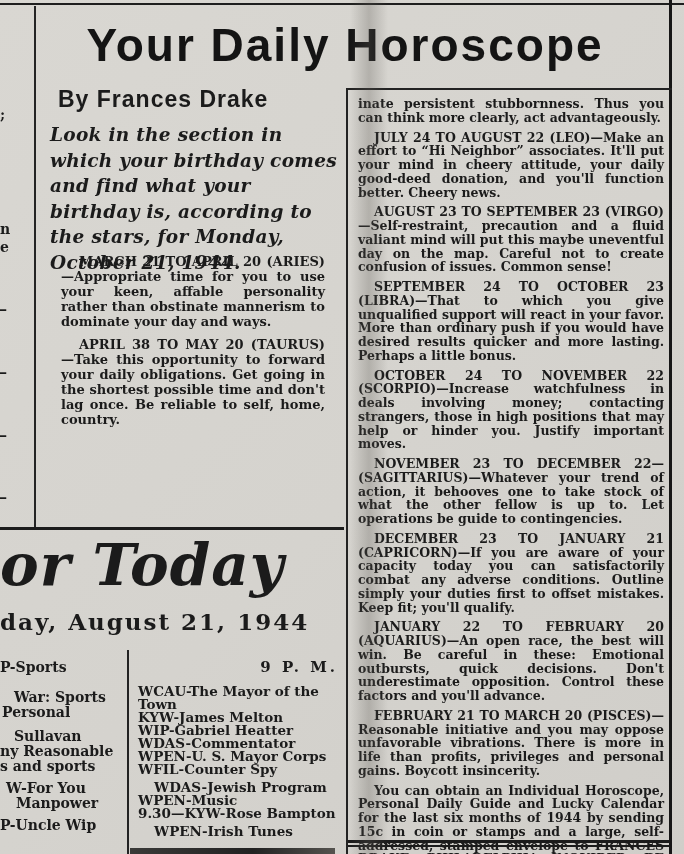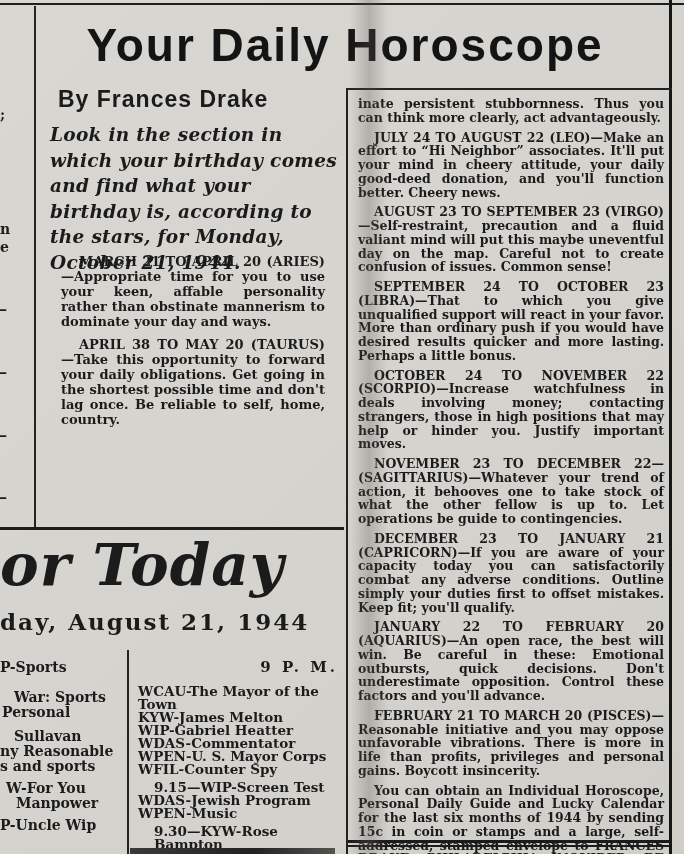--- a/index.html
+++ b/index.html
@@ -112,21 +112,20 @@
 
   <div class="radio-right">
     <div class="time-header">9 P. M.</div>
     <div class="radio-items">
       <div>WCAU-The Mayor of the Town</div>
       <div>KYW-James Melton</div>
       <div>WIP-Gabriel Heatter</div>
       <div>WDAS-Commentator</div>
       <div>WPEN-U. S. Mayor Corps</div>
       <div>WFIL-Counter Spy</div>
-      <div>9.15—WIP-Screen Test</div>
       <div>WDAS-Jewish Program</div>
       <div>WPEN-Music</div>
       <div>9.30—KYW-Rose Bampton</div>
       <div>WPEN-Irish Tunes</div>
     </div>
   </div>
 
   <div class="edge-frags">
     <span>;</span>
     <span>n</span>

